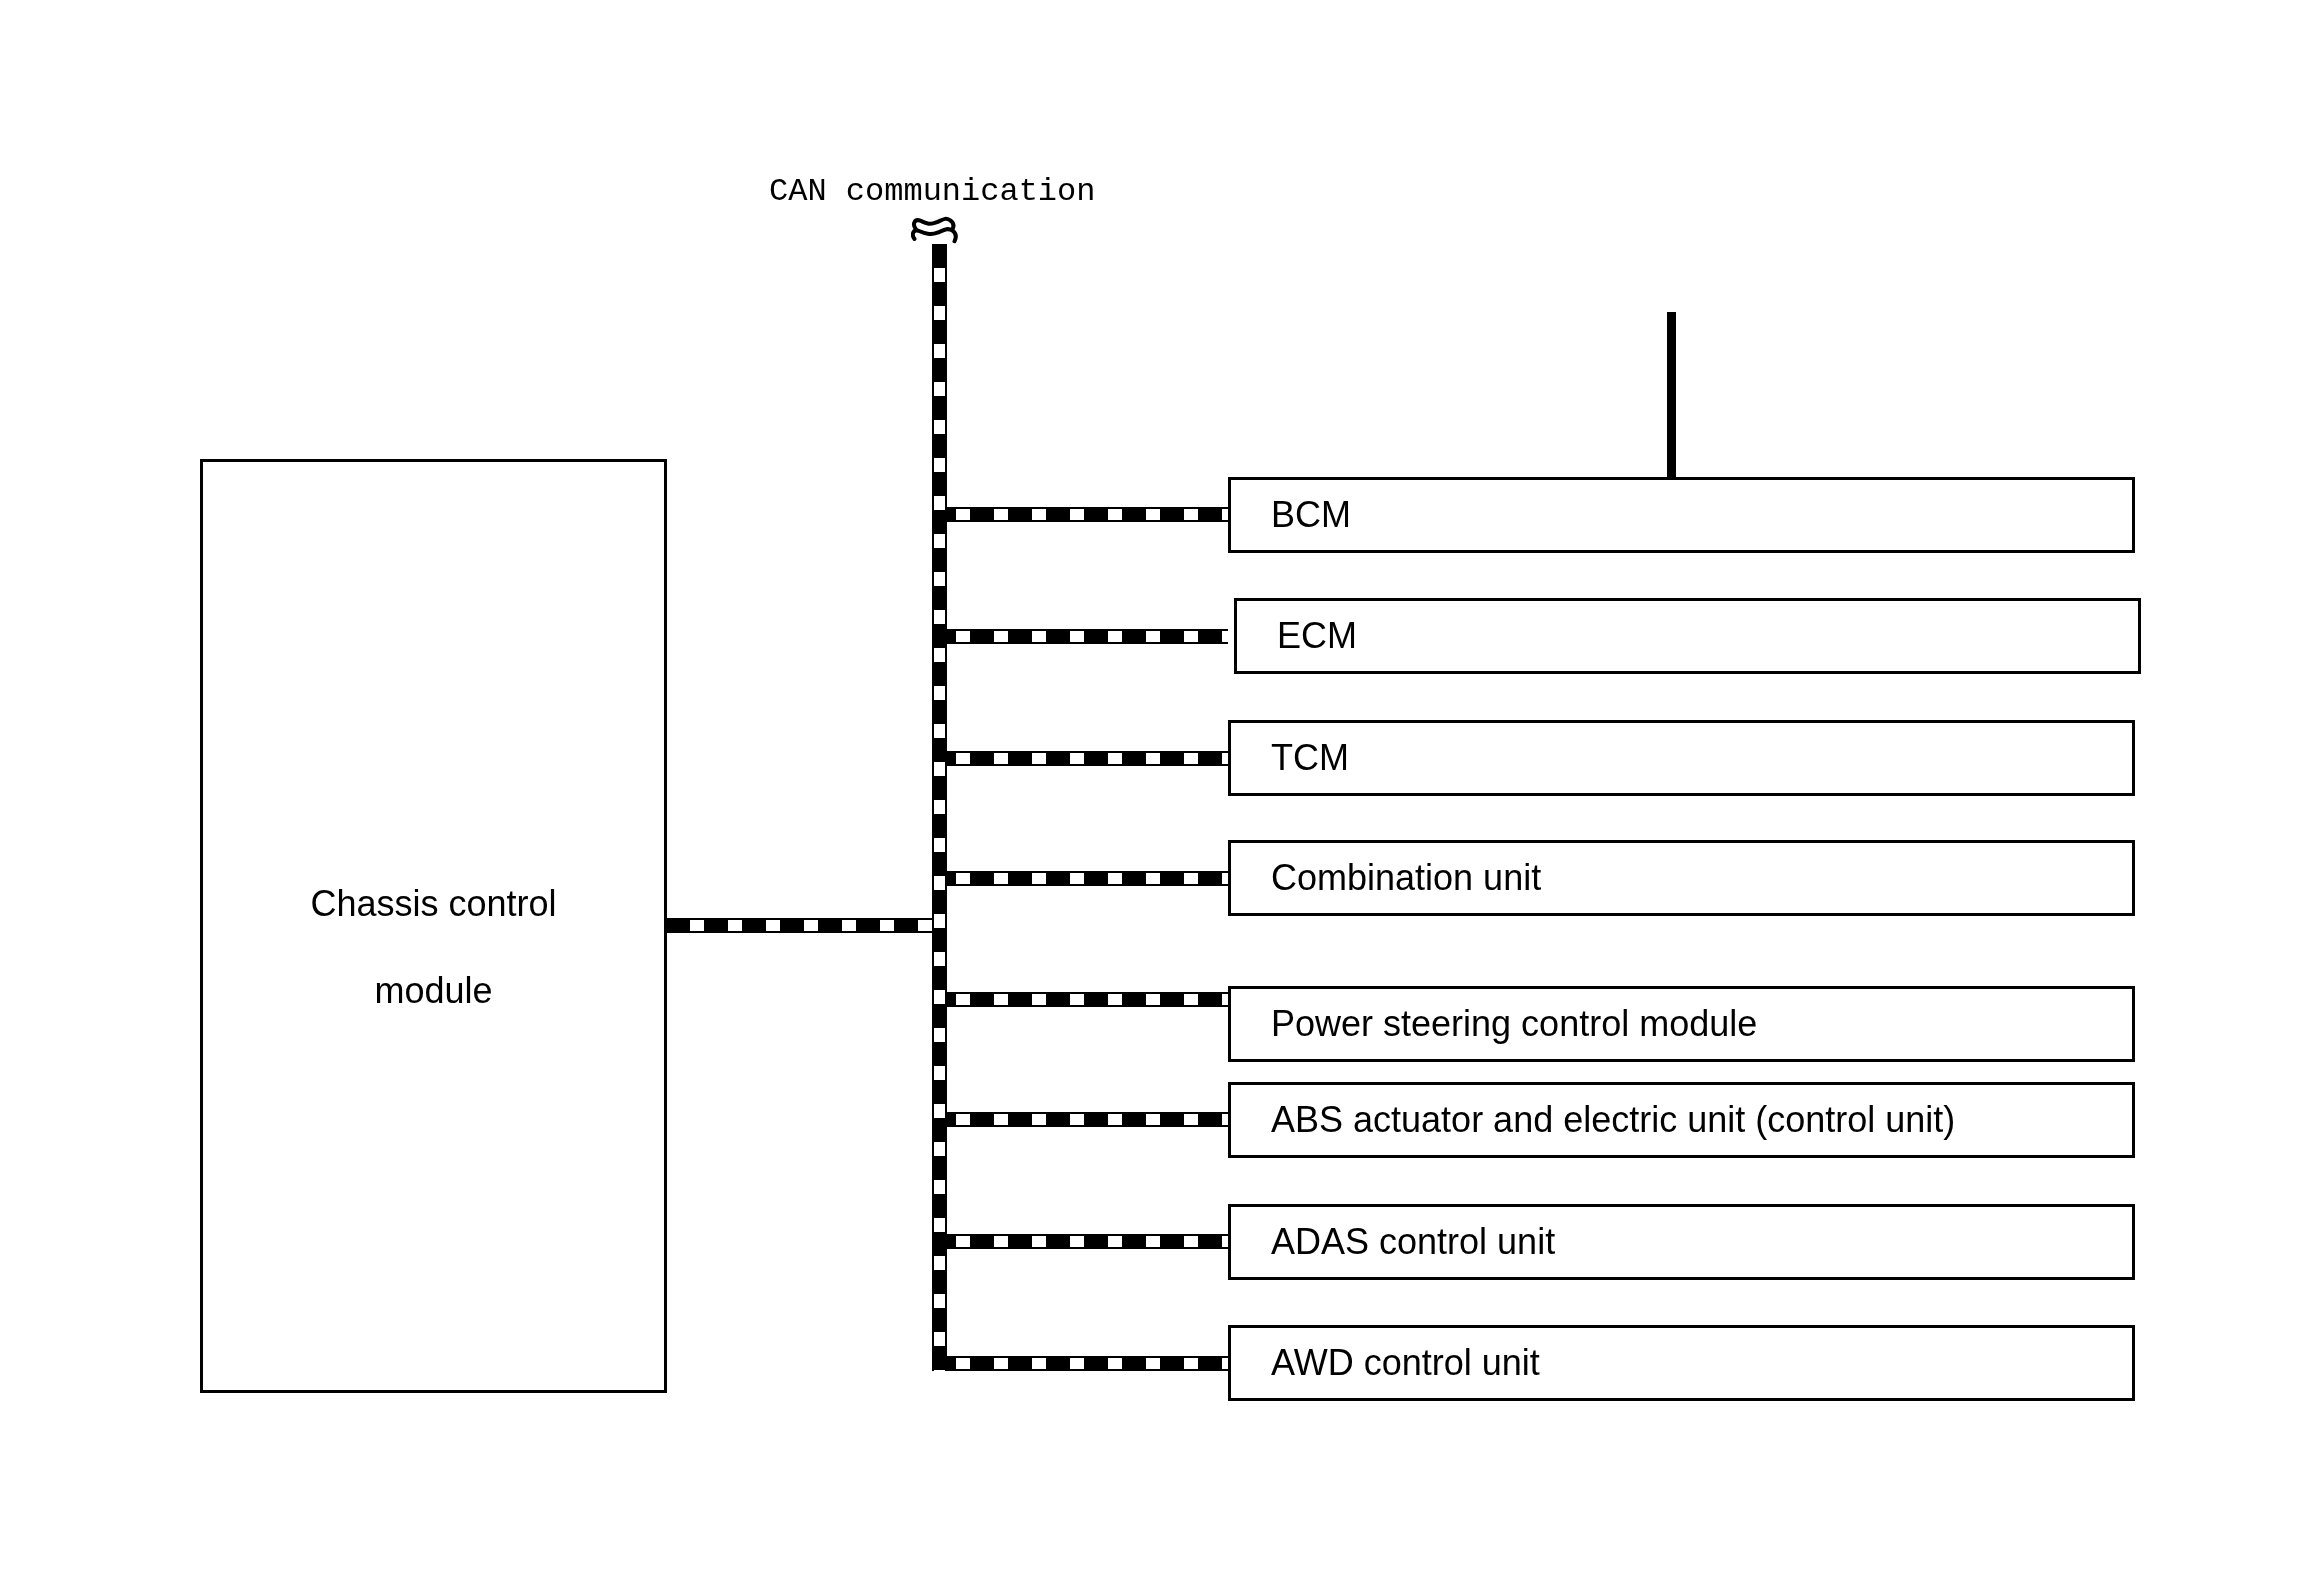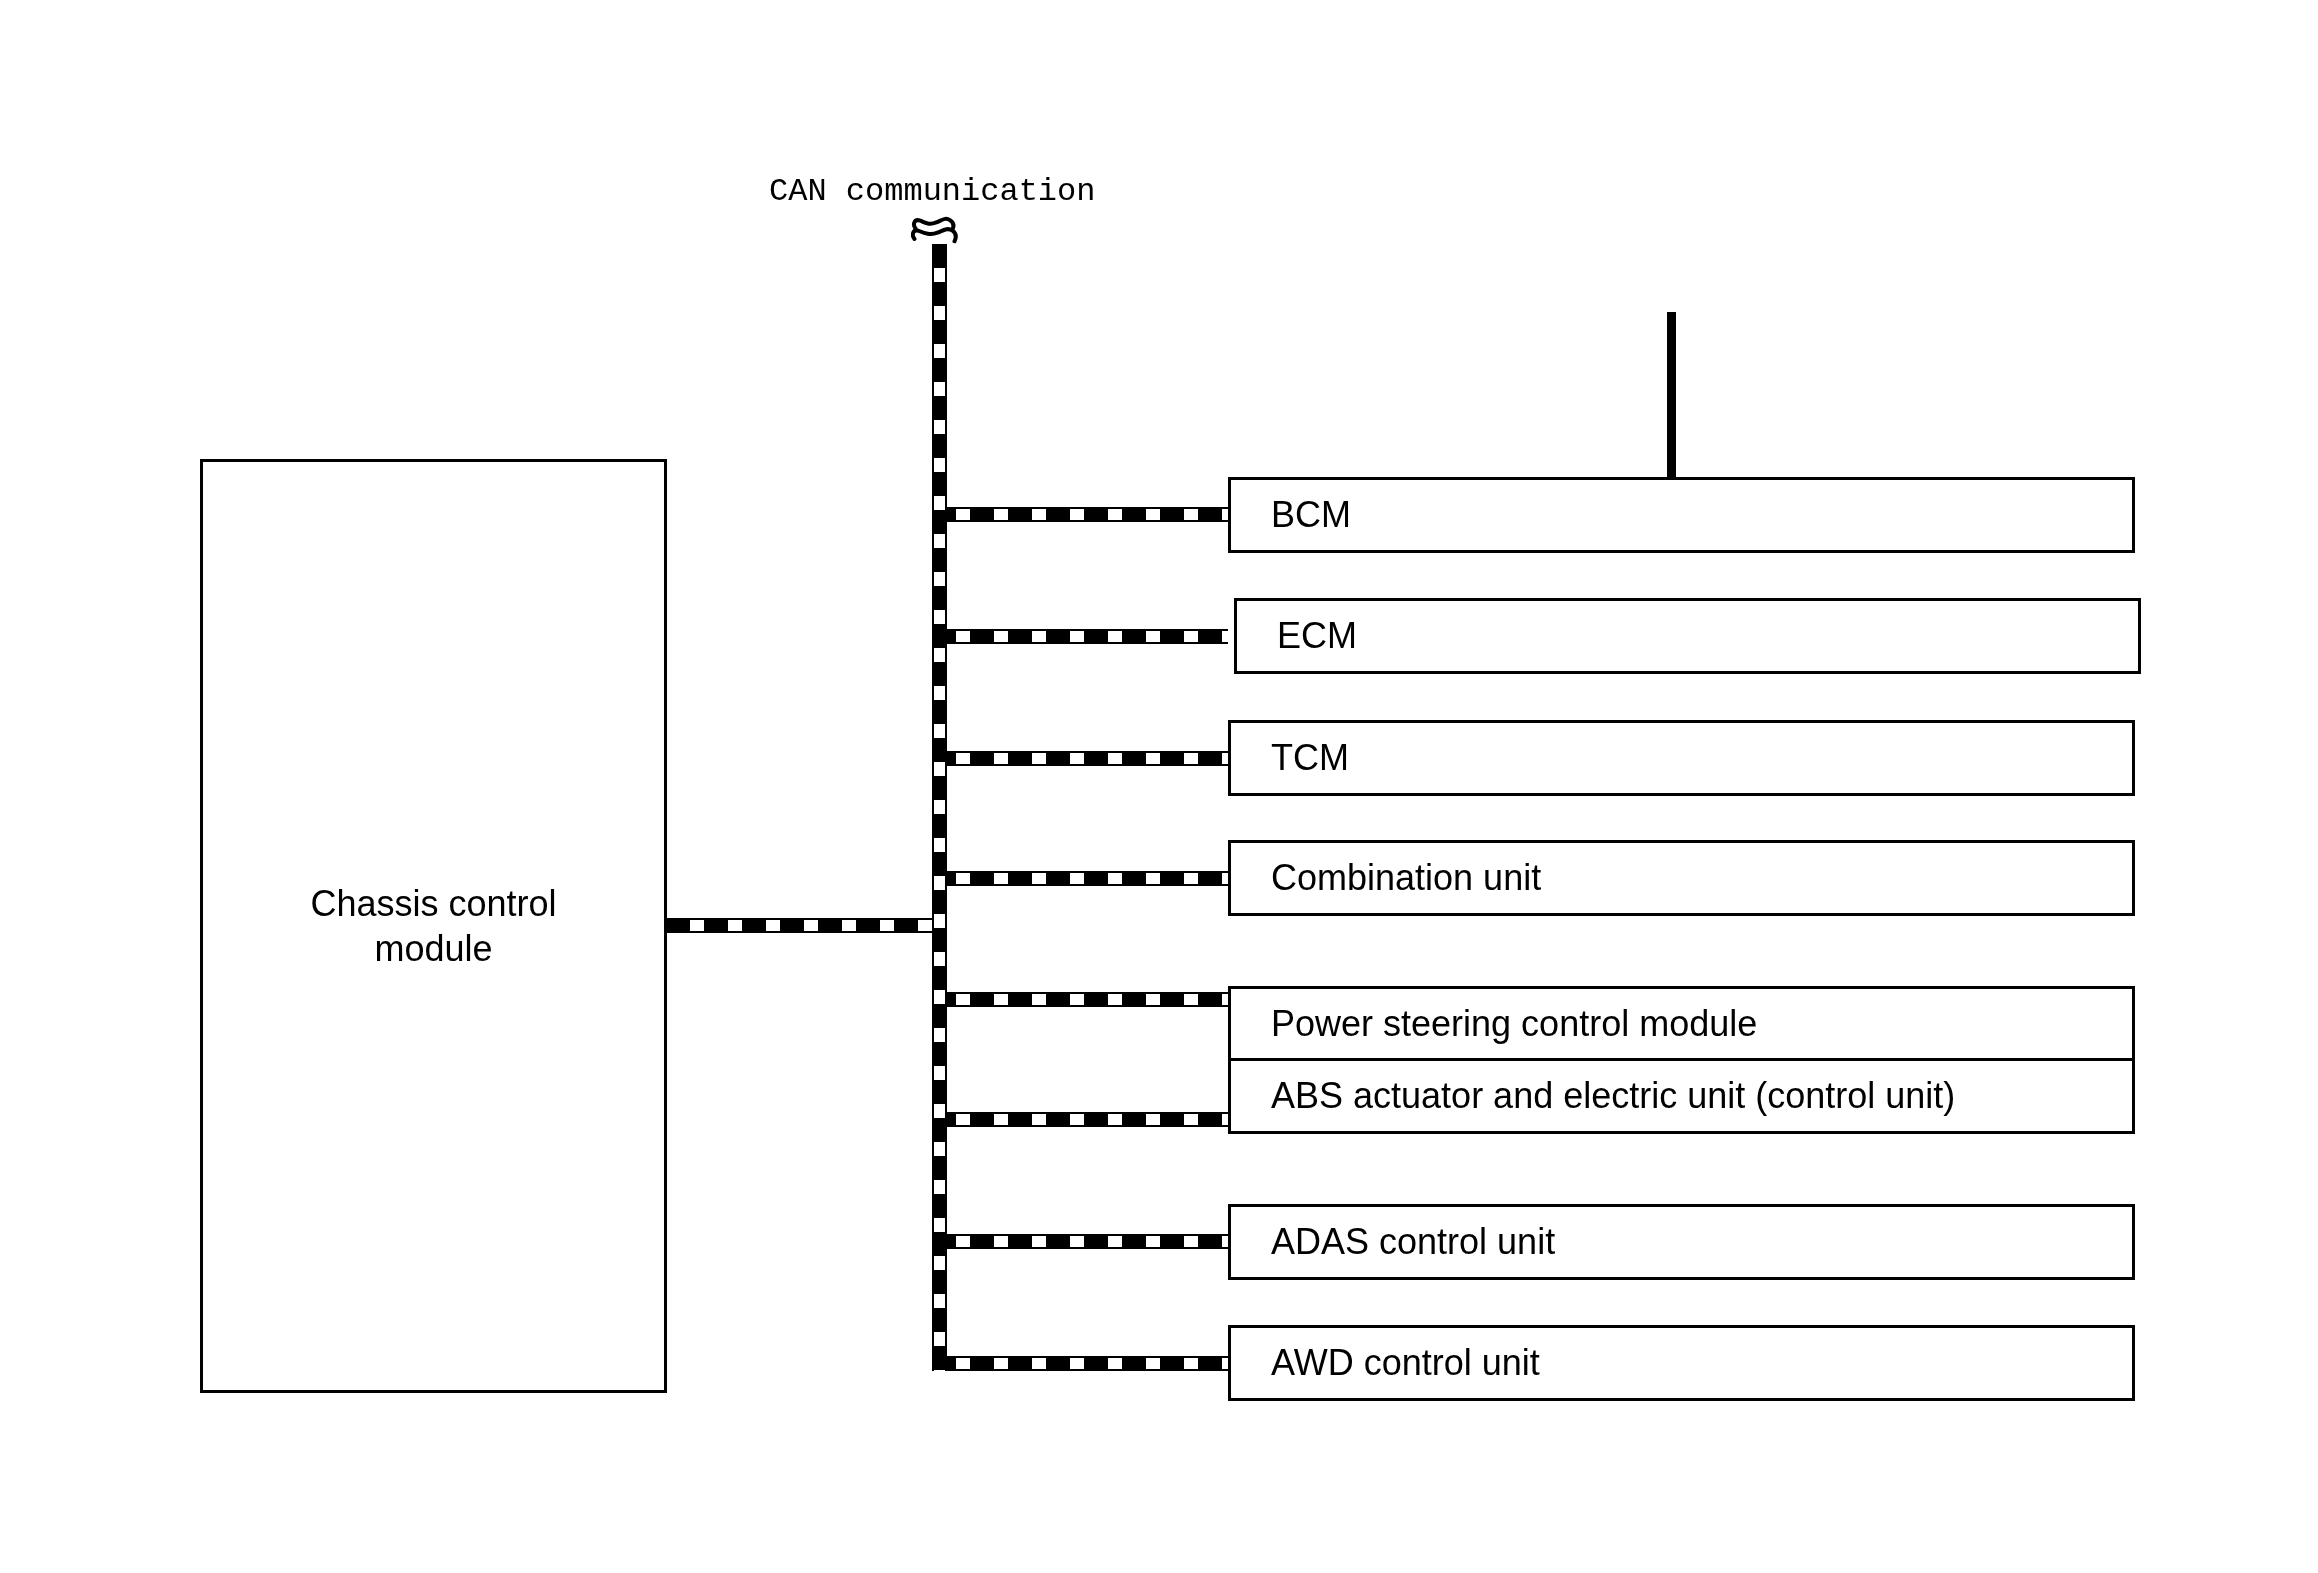--- a/index.html
+++ b/index.html
@@ -52,21 +52,21 @@
     top: 459px;
     width: 467px;
     height: 934px;
     display: flex;
     align-items: center;
     justify-content: center;
     text-align: center;
     font-size: 36px;
     line-height: 45px;
   }
-  .chassis-label span { display: block; }
+  .chassis-label span { display: block; margin-top: 42px; }
 
   
   .dash-h {
     position: absolute;
     box-sizing: border-box;
     height: 15px;
     border-top: 2.9px solid #000000;
     border-bottom: 2.9px solid #000000;
     background: repeating-linear-gradient(90deg, #000000 0 24px, #ffffff 24px 38px);
   }
@@ -138,21 +138,21 @@
   </div>
   <div class="box ecu-box" style="top:720px;">
     <span>TCM</span>
   </div>
   <div class="box ecu-box" style="top:840px;">
     <span>Combination unit</span>
   </div>
   <div class="box ecu-box" style="top:962px;margin-top:24px;">
     <span>Power steering control module</span>
   </div>
-  <div class="box ecu-box" style="top:1058px;align-items:center;">
+  <div class="box ecu-box" style="top:1082px;align-items:center;">
     <span>ABS actuator and electric unit (control unit)</span>
   </div>
   <div class="box ecu-box" style="top:1204px;">
     <span>ADAS control unit</span>
   </div>
   <div class="box ecu-box" style="top:1325px;">
     <span>AWD control unit</span>
   </div>
 
 </div>

